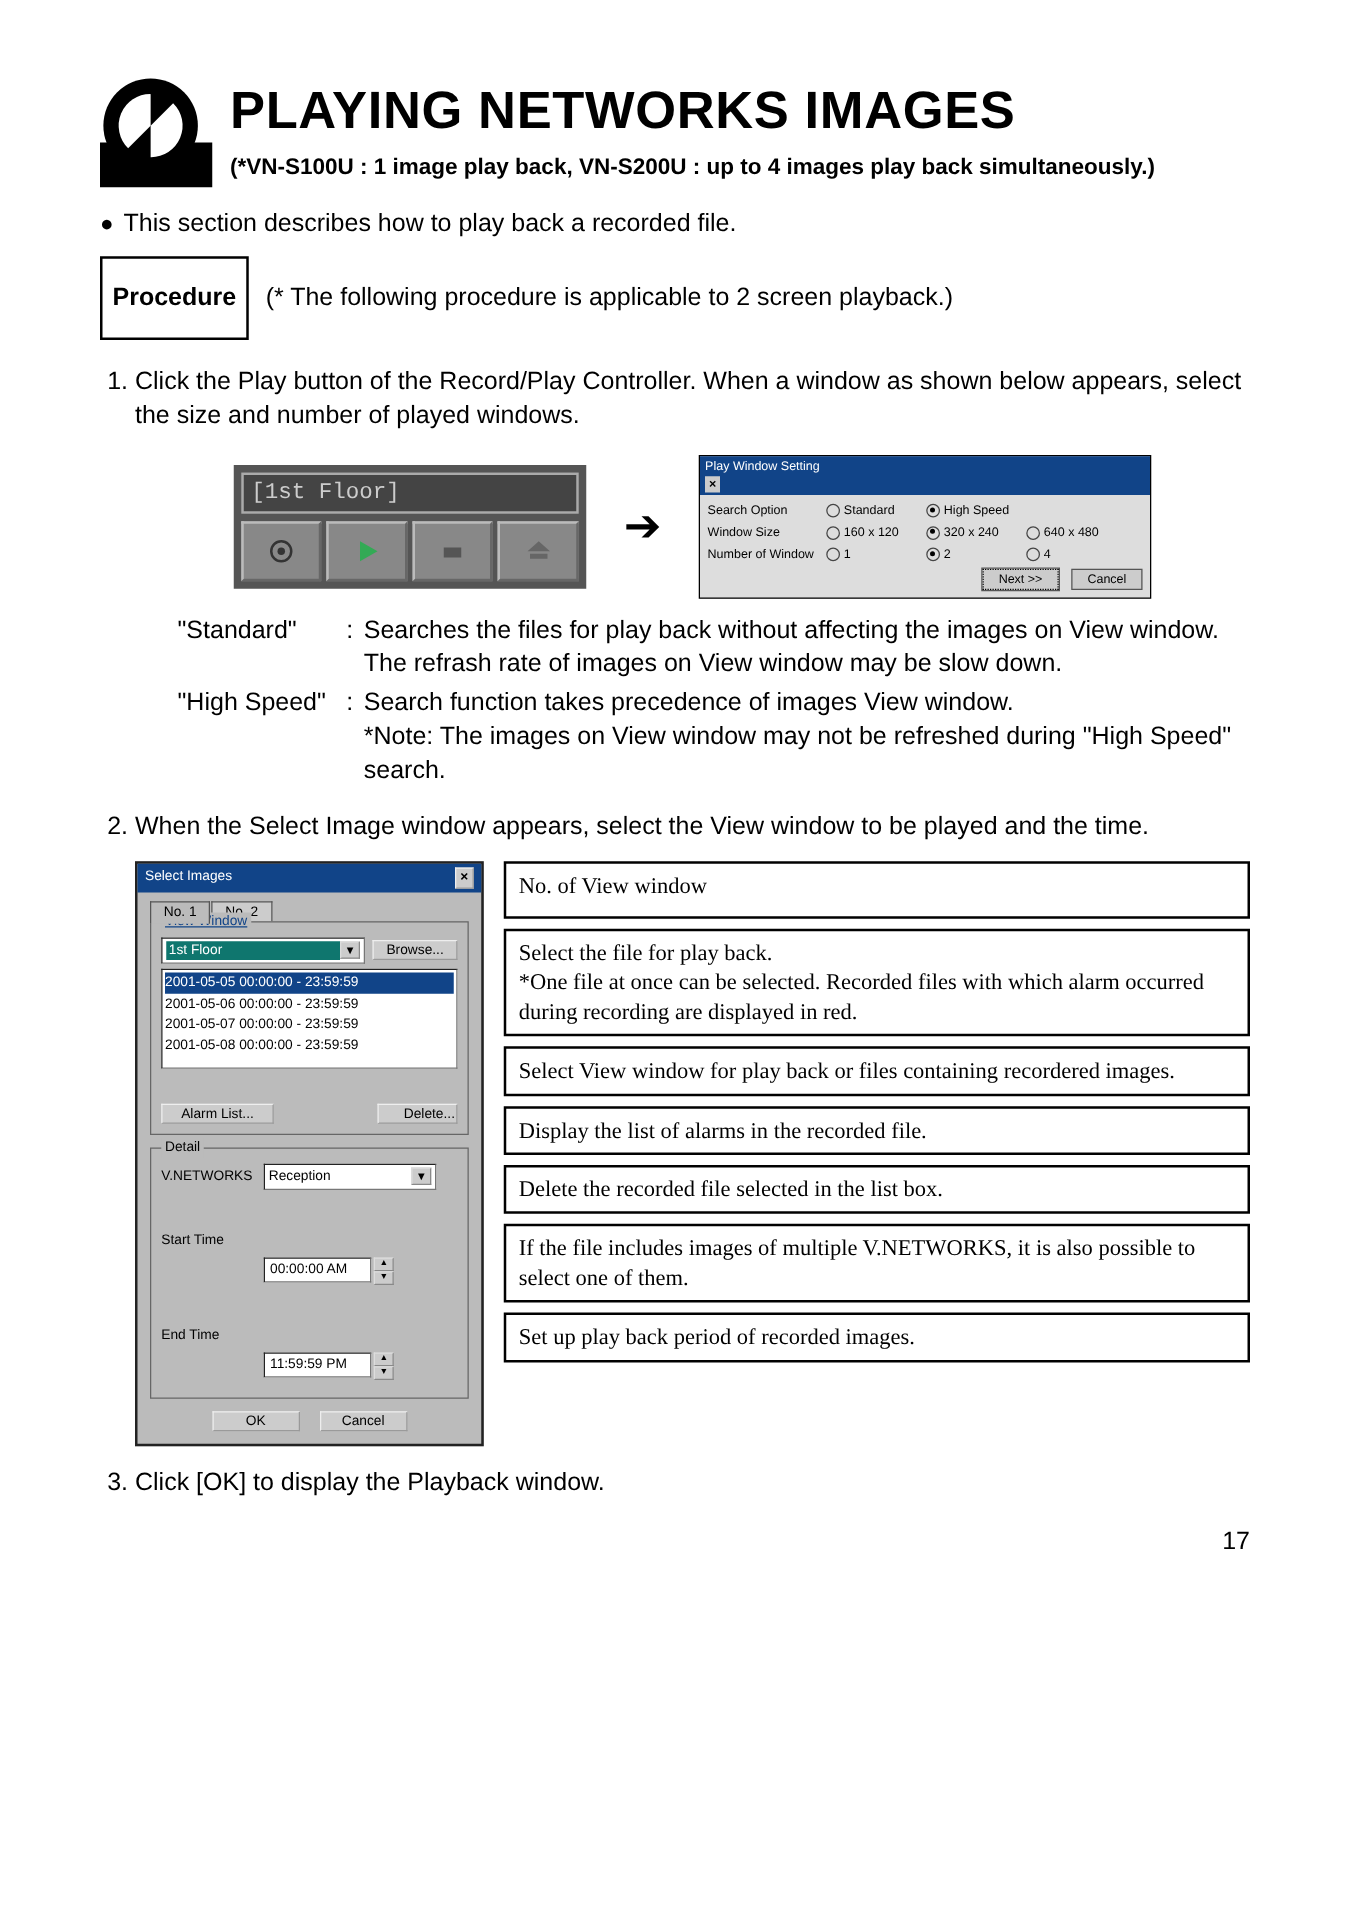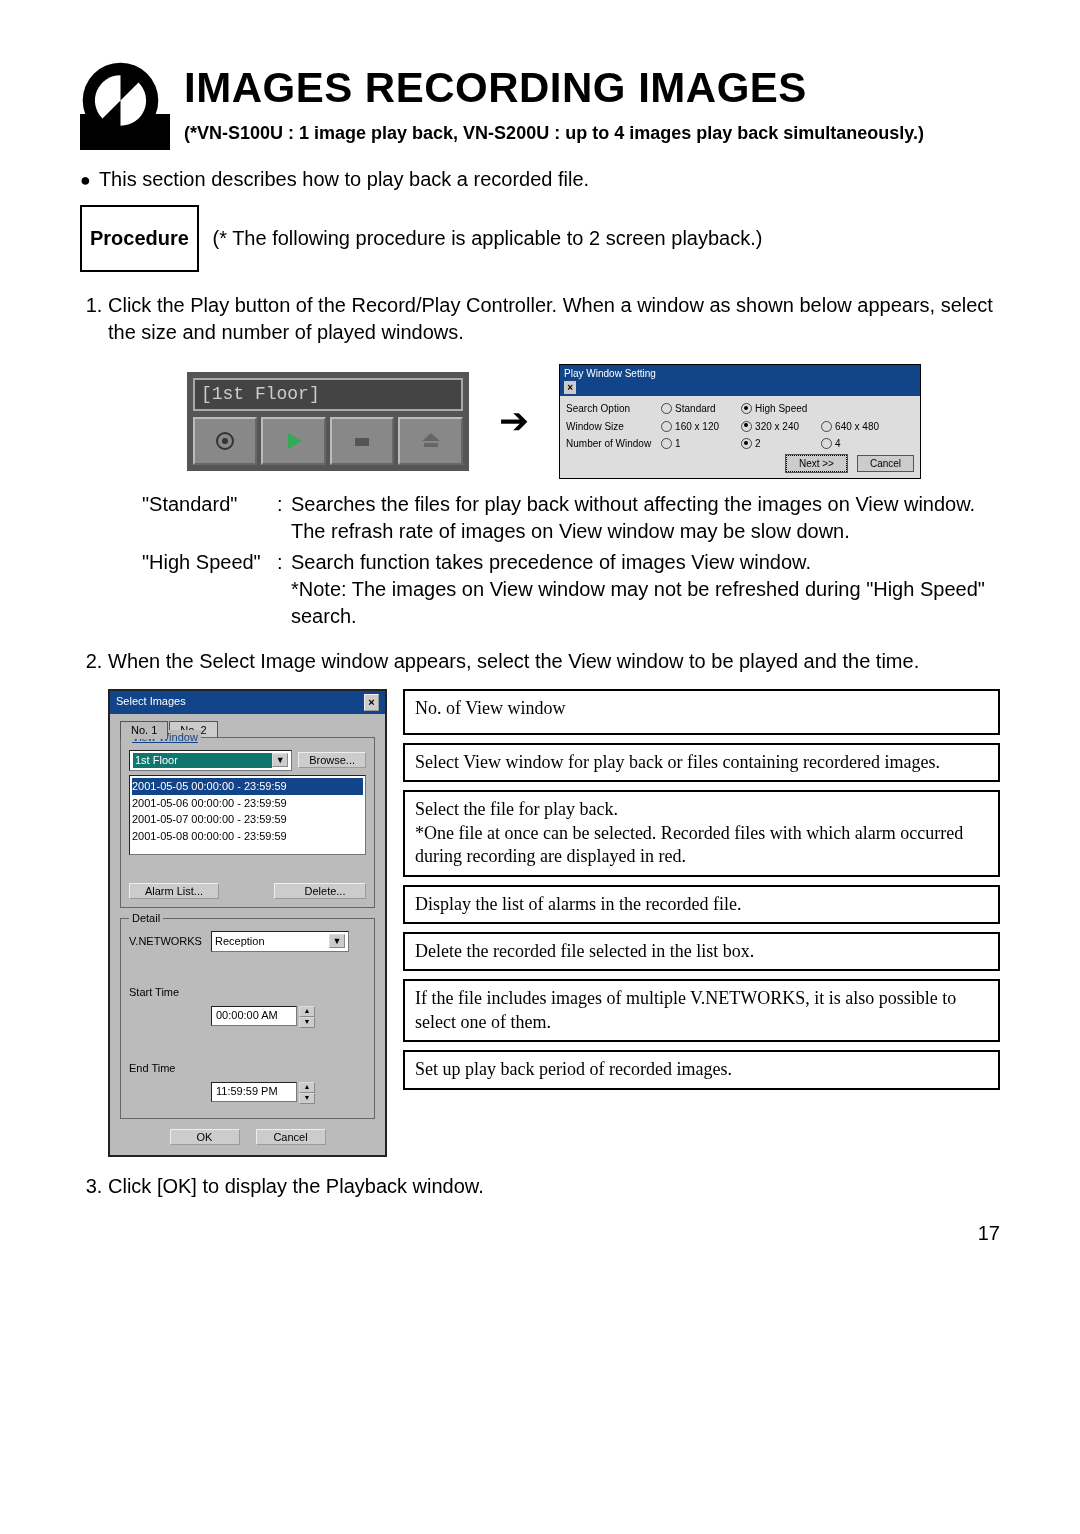--- a/index.html
+++ b/index.html
@@ -341,21 +341,21 @@
 <div class="title-block">
   <span class="logo-icon">
     <svg viewBox="0 0 100 100">
       <rect x="0" y="60" width="100" height="40" fill="#000"></rect>
       <circle cx="45" cy="45" r="42" fill="#000"></circle>
       <path d="M 25 65 A 28 28 0 0 1 45 17 L 45 45 Z" fill="#fff"></path>
       <path d="M 65 25 A 28 28 0 0 1 45 73 L 45 45 Z" fill="#fff"></path>
     </svg>
   </span>
   <div class="title-text">
-    <h1>IMAGES RECORDING IMAGES</h1>
+    <h1>PLAYING NETWORKS IMAGES</h1>
     <div class="subtitle">(*VN-S100U : 1 image play back, VN-S200U : up to 4 images play back simultaneously.)</div>
   </div>
 </div>
 
 <div class="bullet-line">
   <span class="bullet-dot">●</span>
   <span>This section describes how to play back a recorded file.</span>
 </div>
 
 <div style="margin-bottom:12px;">
@@ -495,21 +495,21 @@
               <button class="btn-classic">Browse...</button>
             </div>
             <div class="listbox">
               <div class="row selected">2001-05-05 00:00:00 - 23:59:59</div>
               <div class="row">2001-05-06 00:00:00 - 23:59:59</div>
               <div class="row">2001-05-07 00:00:00 - 23:59:59</div>
               <div class="row">2001-05-08 00:00:00 - 23:59:59</div>
             </div>
             <div class="row-flex" style="justify-content:space-between;margin-top:28px;">
               <button class="btn-classic" style="width:90px;text-align:center;">Alarm List...</button>
-              <button class="btn-classic" style="width:92px;padding-left:20px;">Delete...</button>
+              <button class="btn-classic" style="width:64px;padding-left:20px;">Delete...</button>
             </div>
           </div>
 
           <div class="groupbox" style="margin-top:10px;">
             <span class="group-legend" style="color:#000;text-decoration:none;">Detail</span>
             <div class="detail-row">
               <span class="dlabel">V.NETWORKS</span>
               <div class="dropdown" style="width:130px;">
                 <span>Reception</span>
                 <span class="dd-arrow">▼</span>
@@ -543,23 +543,23 @@
 
           <div class="sd-footer">
             <button class="btn-classic" style="width:70px;">OK</button>
             <button class="btn-classic" style="width:70px;">Cancel</button>
           </div>
         </div>
       </div>
 
       <div class="callouts">
         <div class="callout-box" style="height:30px;margin-bottom:8px;">No. of View window</div>
-        <div class="callout-box" style="margin-bottom:8px;">Select View window for play back or files containing recordered images.</div>
         <div class="callout-box" style="white-space:pre-line;margin-bottom:8px;">Select the file for play back.
 *One file at once can be selected. Recorded files with which alarm occurred during recording are displayed in red.</div>
+        <div class="callout-box" style="margin-bottom:8px;">Select View window for play back or files containing recordered images.</div>
         <div class="callout-box" style="margin-bottom:8px;">Display the list of alarms in the recorded file.</div>
         <div class="callout-box" style="margin-bottom:8px;">Delete the recorded file selected in the list box.</div>
         <div class="callout-box" style="margin-bottom:8px;">If the file includes images of multiple V.NETWORKS, it is also possible to select one of them.</div>
         <div class="callout-box">Set up play back period of recorded images.</div>
       </div>
     </div>
   </li>
 
   <li style="margin-top:16px;">
     <span>Click [OK] to display the Playback window.</span>

